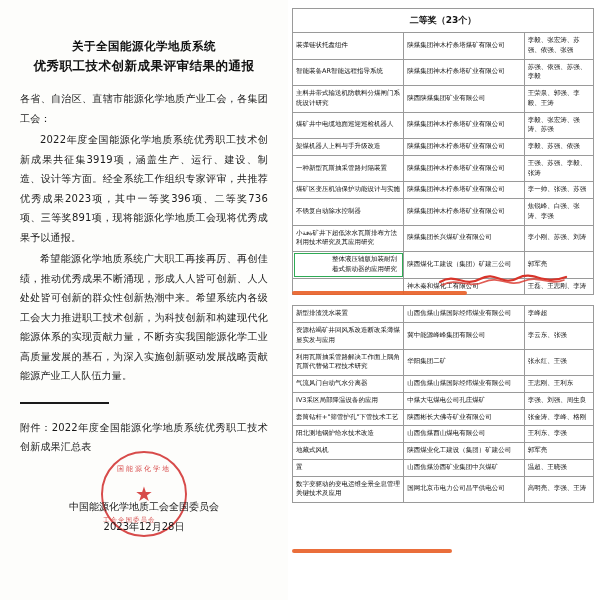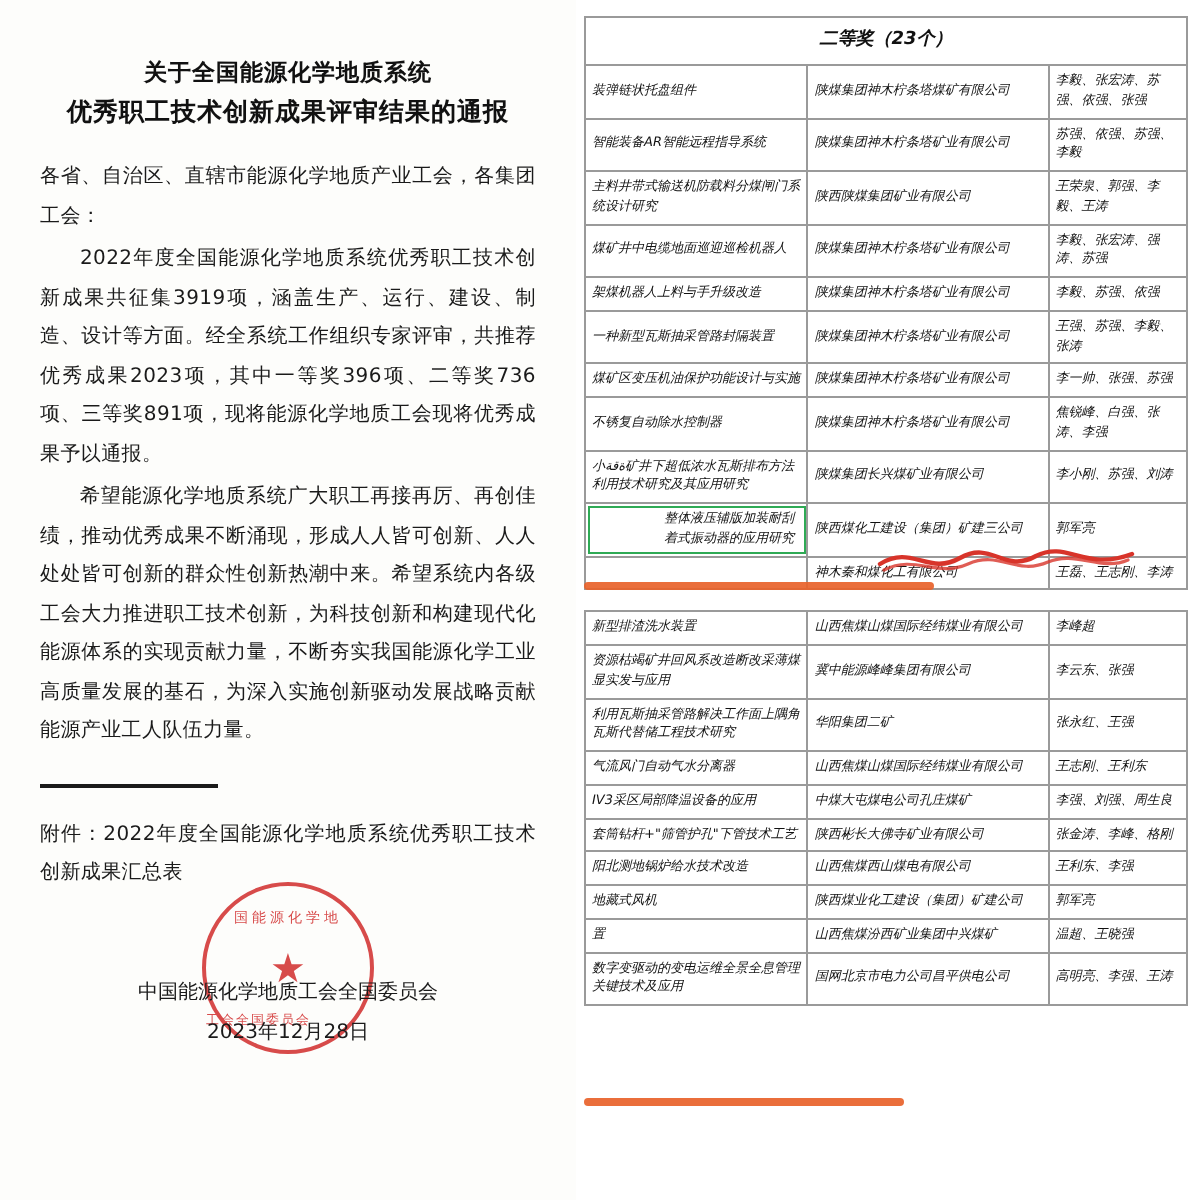--- a/index.html
+++ b/index.html
@@ -21,21 +21,21 @@
     padding:18px 20px 0 20px;
   }
   .doc-title{
     text-align:center;
     font-family:"DejaVu Sans","Liberation Sans",sans-serif;
     font-weight:bold;
     color:#111;
     line-height:1.55;
     font-size:11.5px;
     letter-spacing:.5px;
-    margin-top:10px;
+    margin-top:20px;
   }
   .doc-title div{white-space:nowrap;}
   .doc-title .l2{font-size:12.5px;}
   .body-text{
     margin-top:14px;
     font-size:10px;
     color:#1a1a1a;
     line-height:1.95;
     text-align:justify;
     letter-spacing:.2px;
@@ -101,21 +101,20 @@
     overflow:hidden;
     box-sizing:border-box;
     padding:8px 6px 0 4px;
   }
   table{
     border-collapse:collapse;
     width:100%;
     table-layout:fixed;
     font-size:7px;
     color:#111;
-    font-style:italic;
   }
   td,th{
     border:1px solid #9a9a9a;
     padding:3px 3px;
     vertical-align:middle;
     line-height:1.45;
     word-break:break-all;
   }
   th.grouphead{
     font-size:9px;

